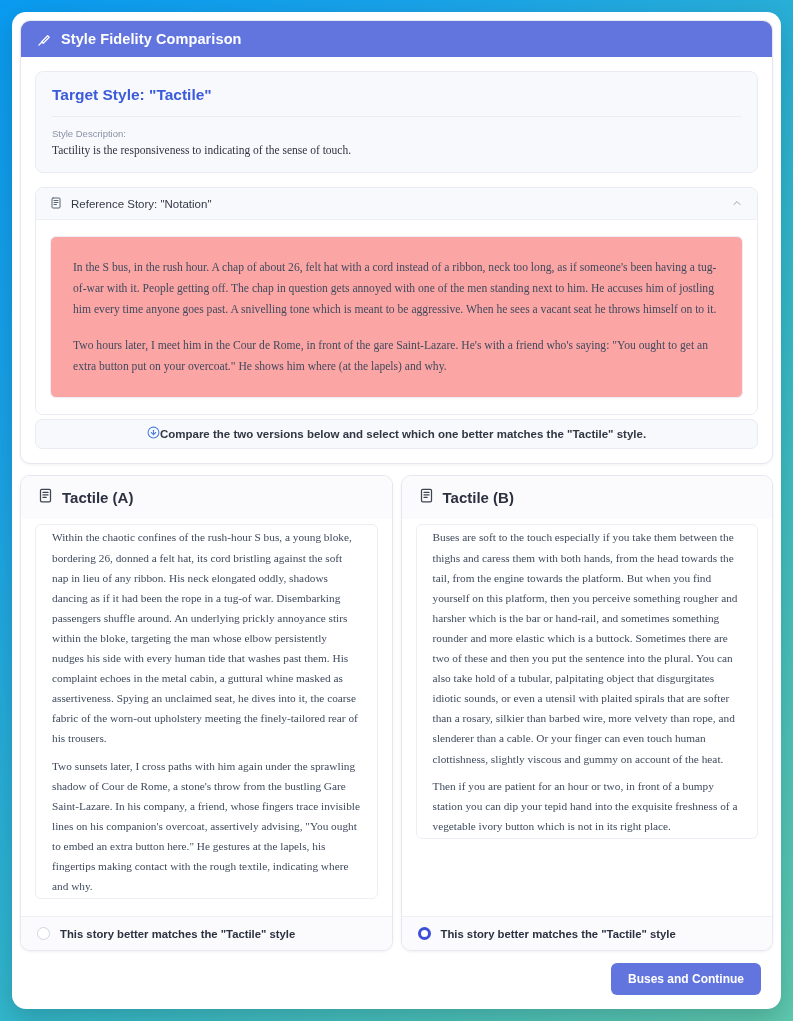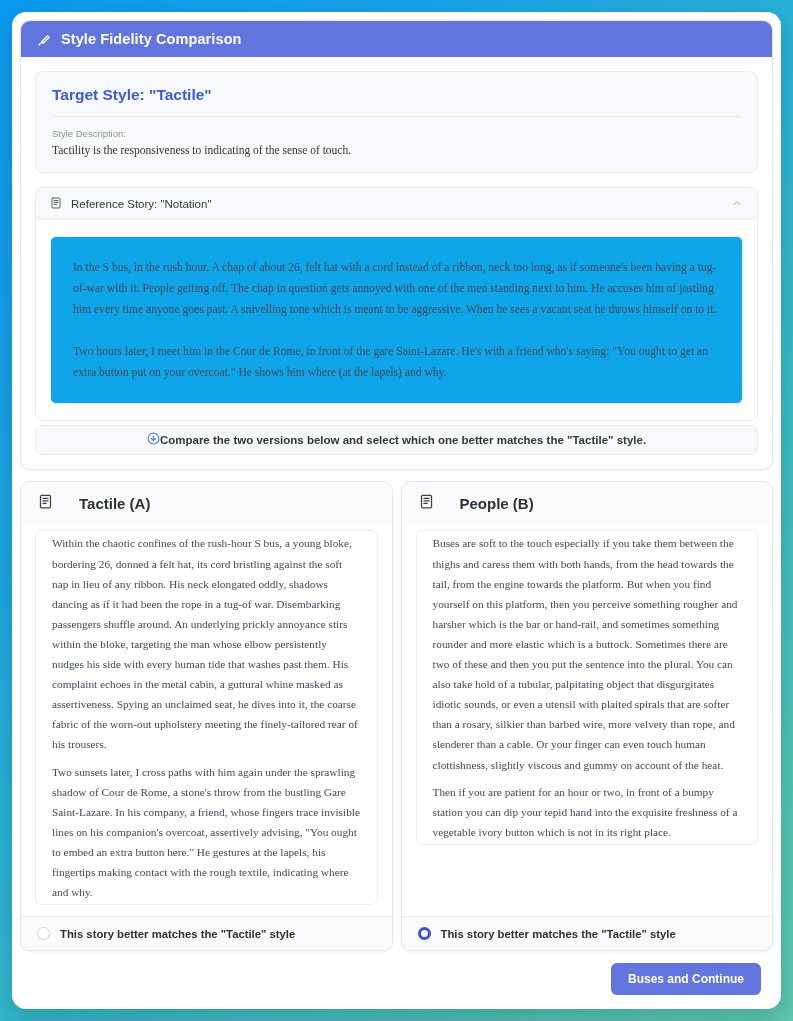--- a/index.html
+++ b/index.html
@@ -102,29 +102,29 @@
     color: #333a47;
     flex: 1;
   }
   .chev { color: #98a0b2; }
 
   .ref-body { padding: 16px 14px; background:#fff; }
   .ref-inner {
     border: 1px solid #eceef4;
     border-radius: 6px;
     padding: 20px 22px;
-    background: #0ea5e9;
+    background: #fca5a5;
   }
   .story-p {
     font-family: "Liberation Serif", serif;
     font-size: 11.6px;
     line-height: 1.82;
     color: #3f4a5c;
   }
-  .story-p + .story-p { margin-top: 21px; }
+  .story-p + .story-p { margin-top: 15px; }
 
   
   .compare-banner {
     margin-top: 4px;
     background: #f8f9fc;
     border: 1px solid #eaecf4;
     border-radius: 7px;
     height: 30px;
     display: flex;
     align-items: center;
@@ -151,21 +151,21 @@
     border-radius: 10px;
     box-shadow: 0 1px 3px rgba(16,24,40,0.06);
     display: flex;
     flex-direction: column;
     overflow: hidden;
   }
   .opt-head {
     height: 43px;
     display: flex;
     align-items: center;
-    gap: 26px;
+    gap: 9px;
     padding: 0 17px;
     background: #fbfbfd;
   }
   .opt-head-title {
     font-size: 15px;
     color: #2b3140;
     font-weight: bold;
   }
   .opt-body {
     flex: 1;
@@ -320,21 +320,21 @@
     <div class="opt-card">
       <div class="opt-head">
         <span>
           <svg width="15" height="15" viewBox="0 0 24 24" fill="none" stroke="#3d4350" stroke-width="2" stroke-linecap="round" stroke-linejoin="round">
             <rect x="4" y="2" width="16" height="20" rx="2"></rect>
             <line x1="8" y1="7" x2="16" y2="7"></line>
             <line x1="8" y1="11" x2="16" y2="11"></line>
             <line x1="8" y1="15" x2="13" y2="15"></line>
           </svg>
         </span>
-        <span class="opt-head-title">People (B)</span>
+        <span class="opt-head-title">Tactile (B)</span>
       </div>
       <div class="opt-body">
         <div class="opt-inner">
           <p class="opt-p">Buses are soft to the touch especially if you take them between the thighs and caress them with both hands, from the head towards the tail, from the engine towards the platform. But when you find yourself on this platform, then you perceive something rougher and harsher which is the bar or hand-rail, and sometimes something rounder and more elastic which is a buttock. Sometimes there are two of these and then you put the sentence into the plural. You can also take hold of a tubular, palpitating object that disgurgitates idiotic sounds, or even a utensil with plaited spirals that are softer than a rosary, silkier than barbed wire, more velvety than rope, and slenderer than a cable. Or your finger can even touch human clottishness, slightly viscous and gummy on account of the heat.</p>
           <p class="opt-p">Then if you are patient for an hour or two, in front of a bumpy station you can dip your tepid hand into the exquisite freshness of a vegetable ivory button which is not in its right place.</p>
         </div>
       </div>
       <div class="opt-foot">
         <span class="radio checked"></span>
         <span class="radio-label">This story better matches the "Tactile" style</span>

